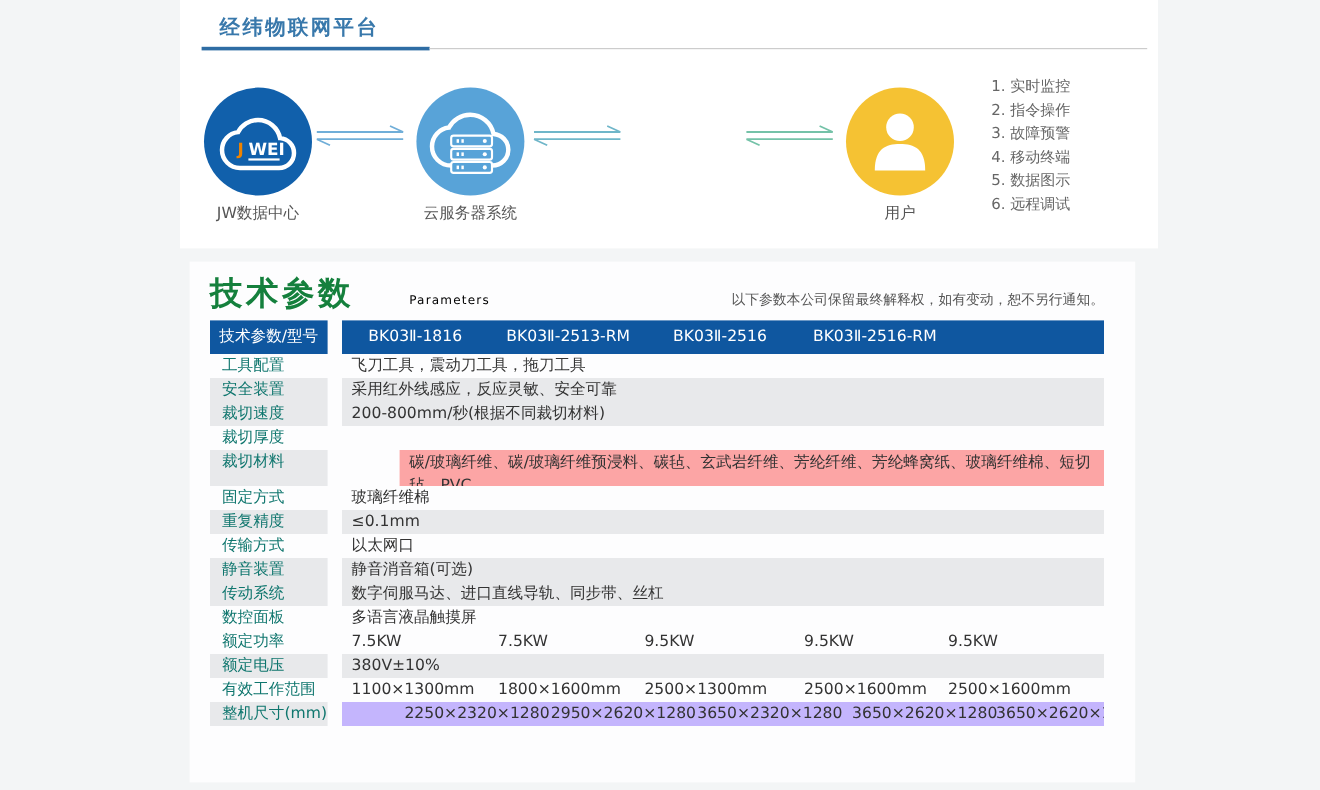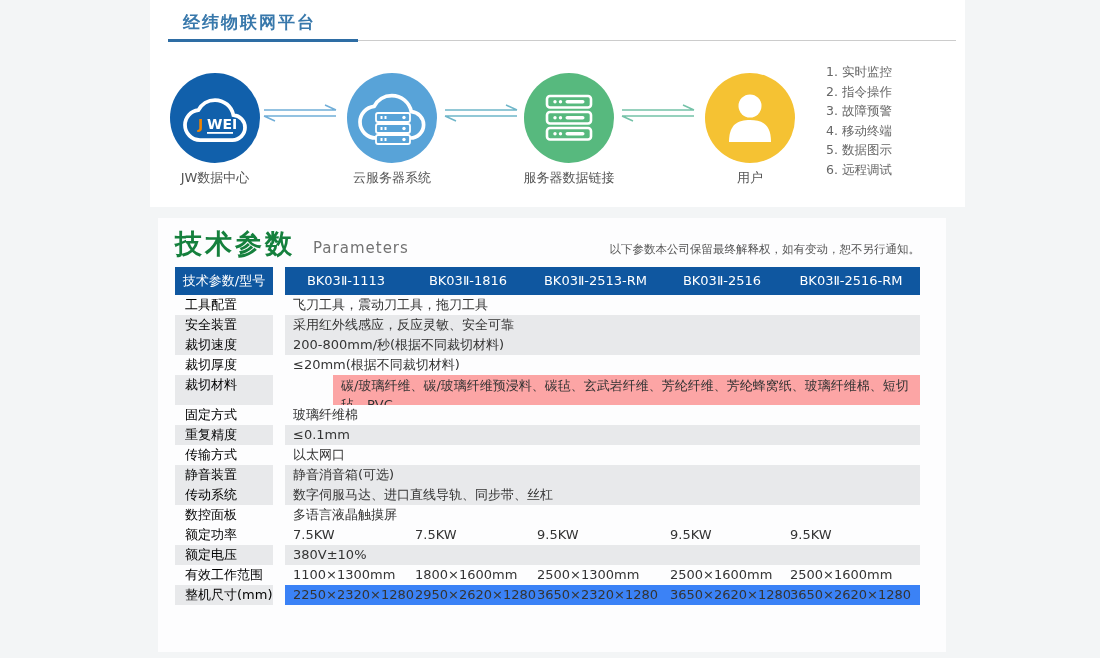--- a/index.html
+++ b/index.html
@@ -21,33 +21,33 @@
   .node svg{position:absolute;left:0;top:0;}
   .node-label{position:absolute;top:96px;left:50%;transform:translateX(-50%);white-space:nowrap;font-size:13px;color:#555;}
   .node-1{left:20px;} .node-2{left:197px;} .node-3{left:374px;} .node-4{left:555px;}
   .arrow{position:absolute;top:104px;width:76px;height:18px;}
   .arrow-1{left:112px;} .arrow-2{left:293px;} .arrow-3{left:470px;}
   .features{position:absolute;left:676px;top:62px;font-size:12.5px;color:#666;line-height:19.5px;}
 
   
   .param-head{position:absolute;left:17px;top:8px;width:745px;display:flex;align-items:baseline;}
   .param-title{font-size:27px;font-weight:bold;color:#15803d;letter-spacing:3px;}
-  .param-sub{font-size:15px;color:#737373;margin-left:18px;letter-spacing:1px;}
+  .param-sub{font-size:10px;color:#000000;margin-left:46px;letter-spacing:1px;}
   .param-note{margin-left:auto;font-size:11.5px;color:#555;}
 
   
   .spec-table{position:absolute;left:17px;top:49px;width:745px;font-size:13px;color:#333;}
   .thead{display:flex;height:28px;line-height:28px;color:#fff;font-size:13px;}
   .th-label{width:98px;text-align:center;margin-right:12px;}
   .th-models{flex:1;display:flex;}
   .th-model{text-align:center;}
   .c0{width:122px;} .c1{width:122px;} .c2{width:133px;} .c3{width:120px;} .c4{width:138px;}
   .trow{display:flex;height:20px;line-height:20px;}
   .trow.tall{height:30px;line-height:19px;gap:48px;}
-  .tlabel{width:98px;margin-right:12px;padding-left:10px;box-sizing:border-box;color:#000000;white-space:nowrap;}
+  .tlabel{width:98px;margin-right:12px;padding-left:10px;box-sizing:border-box;color:#0f766e;white-space:nowrap;}
   .tvals{flex:1;display:flex;overflow:hidden;}
   .tval{padding-left:8px;box-sizing:border-box;white-space:nowrap;}
   .tval.full{flex:1;white-space:pre-line;}
   .trow.tall .tval.full{padding-top:1px;line-height:19px;}
 </style>
 </head>
 <body>
 
 <div class="top-card">
   <div class="page-title">经纬物联网平台</div>
@@ -92,41 +92,20 @@
       </g>
     </svg>
     <div class="node-label">云服务器系统</div>
   </div>
 
   <svg class="arrow arrow-2" viewBox="0 0 76 18">
     <path d="M2 6 H74 M63 1 L74 6" stroke="#6fb6c9" stroke-width="1.5" fill="none"></path>
     <path d="M2 12 H74 M13 17 L2 12" stroke="#6fb6c9" stroke-width="1.5" fill="none"></path>
   </svg>
 
-  <div class="node node-3" style="background: rgb(87, 185, 126);">
-    <svg width="90" height="90" viewBox="0 0 90 90">
-      <g fill="none" stroke="#ffffff" stroke-width="2.6">
-        <rect x="23" y="23" width="44" height="11.5" rx="3"></rect>
-        <rect x="23" y="39" width="44" height="11.5" rx="3"></rect>
-        <rect x="23" y="55" width="44" height="11.5" rx="3"></rect>
-      </g>
-      <g fill="#ffffff">
-        <circle cx="31" cy="28.7" r="1.7"></circle>
-          <circle cx="36.5" cy="28.7" r="1.7"></circle>
-          <rect x="41.5" y="27" width="19" height="3.6" rx="1.8"></rect>
-        <circle cx="31" cy="44.7" r="1.7"></circle>
-          <circle cx="36.5" cy="44.7" r="1.7"></circle>
-          <rect x="41.5" y="43" width="19" height="3.6" rx="1.8"></rect>
-        <circle cx="31" cy="60.7" r="1.7"></circle>
-          <circle cx="36.5" cy="60.7" r="1.7"></circle>
-          <rect x="41.5" y="59" width="19" height="3.6" rx="1.8"></rect>
-      </g>
-    </svg>
-    <div class="node-label">服务器数据链接</div>
-  </div>
 
   <svg class="arrow arrow-3" viewBox="0 0 76 18">
     <path d="M2 6 H74 M63 1 L74 6" stroke="#74c2a8" stroke-width="1.5" fill="none"></path>
     <path d="M2 12 H74 M13 17 L2 12" stroke="#74c2a8" stroke-width="1.5" fill="none"></path>
   </svg>
 
   <div class="node node-4" style="background: rgb(245, 194, 51);">
     <svg width="90" height="90" viewBox="0 0 90 90">
       <circle cx="45" cy="33" r="11.5" fill="#ffffff"></circle>
       <path d="M24 69 C24 51 33 47 45 47 C57 47 66 51 66 69 Z" fill="#ffffff"></path>
@@ -148,21 +127,20 @@
   <div class="param-head">
     <span class="param-title">技术参数</span>
     <span class="param-sub">Parameters</span>
     <span class="param-note">以下参数本公司保留最终解释权，如有变动，恕不另行通知。</span>
   </div>
 
   <div class="spec-table">
     <div class="thead" style="background: transparent;">
         <div class="th-label" style="background: rgb(15, 87, 160);">技术参数/型号</div>
         <div class="th-models" style="background: rgb(15, 87, 160);">
-          <div class="th-model c0">BK03Ⅱ-1113</div>
           <div class="th-model c1">BK03Ⅱ-1816</div>
           <div class="th-model c2">BK03Ⅱ-2513-RM</div>
           <div class="th-model c3">BK03Ⅱ-2516</div>
           <div class="th-model c4">BK03Ⅱ-2516-RM</div>
         </div>
       </div>
     <div class="tbody">
         <div class="trow">
           <div class="tlabel">工具配置</div>
           <div class="tvals">
@@ -176,23 +154,20 @@
           </div>
         </div>
         <div class="trow alt">
           <div class="tlabel" style="background: rgb(232, 233, 235);">裁切速度</div>
           <div class="tvals" style="background: rgb(232, 233, 235);">
             <div class="tval full">200-800mm/秒(根据不同裁切材料)</div>
           </div>
         </div>
         <div class="trow">
           <div class="tlabel">裁切厚度</div>
-          <div class="tvals">
-            <div class="tval full">≤20mm(根据不同裁切材料)</div>
-          </div>
         </div>
         <div class="trow alt tall">
           <div class="tlabel" style="background: rgb(232, 233, 235);">裁切材料</div>
           <div class="tvals" style="background: #fca5a5; justify-content: center;">
             <div class="tval full">碳/玻璃纤维、碳/玻璃纤维预浸料、碳毡、玄武岩纤维、芳纶纤维、芳纶蜂窝纸、玻璃纤维棉、短切毡、PVC、
 石棉垫片、橡胶垫片等</div>
           </div>
         </div>
         <div class="trow">
           <div class="tlabel">固定方式</div>
@@ -251,21 +226,21 @@
           <div class="tvals">
             <div class="tval c0">1100×1300mm</div>
             <div class="tval c1">1800×1600mm</div>
             <div class="tval c2">2500×1300mm</div>
             <div class="tval c3">2500×1600mm</div>
             <div class="tval c4">2500×1600mm</div>
           </div>
         </div>
         <div class="trow alt">
           <div class="tlabel" style="background: rgb(232, 233, 235);">整机尺寸(mm)</div>
-          <div class="tvals" style="background: #3b82f6;">
+          <div class="tvals" style="background: #c4b5fd; padding-left: 44px;">
             <div class="tval c0">2250×2320×1280</div>
             <div class="tval c1">2950×2620×1280</div>
             <div class="tval c2">3650×2320×1280</div>
             <div class="tval c3">3650×2620×1280</div>
             <div class="tval c4">3650×2620×1280</div>
           </div>
         </div>
       </div>
   </div>
 </div>

